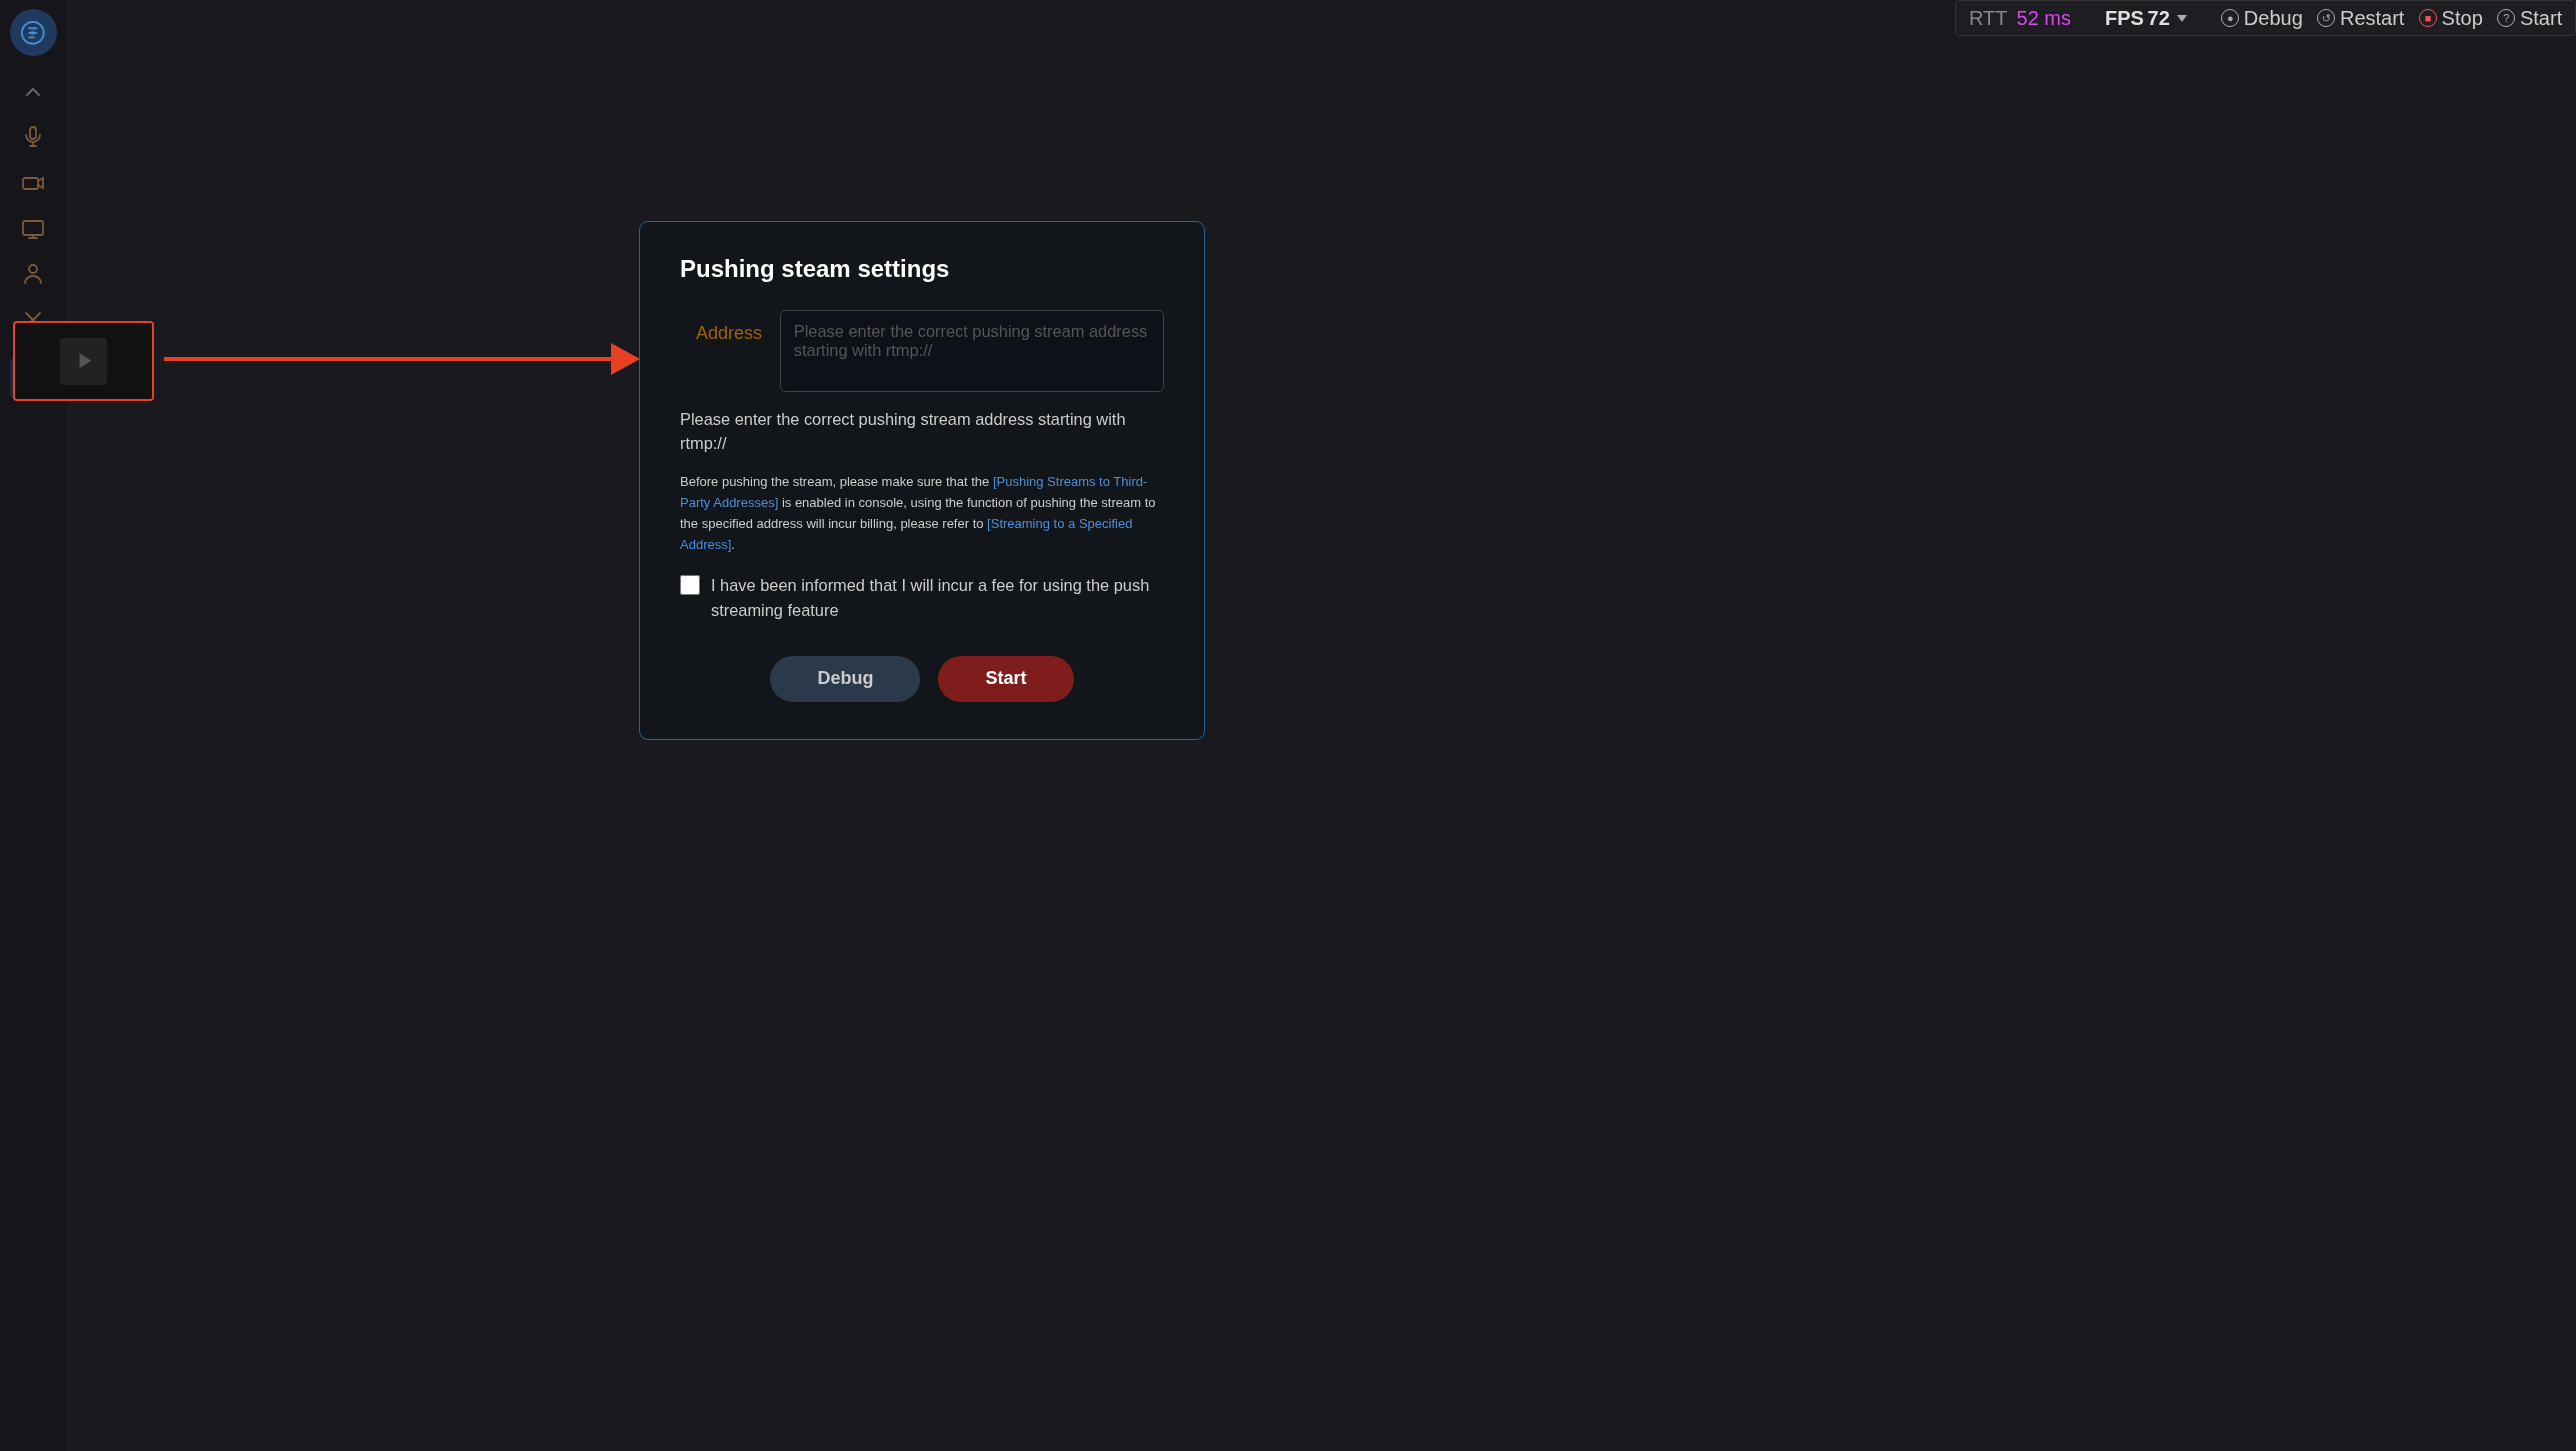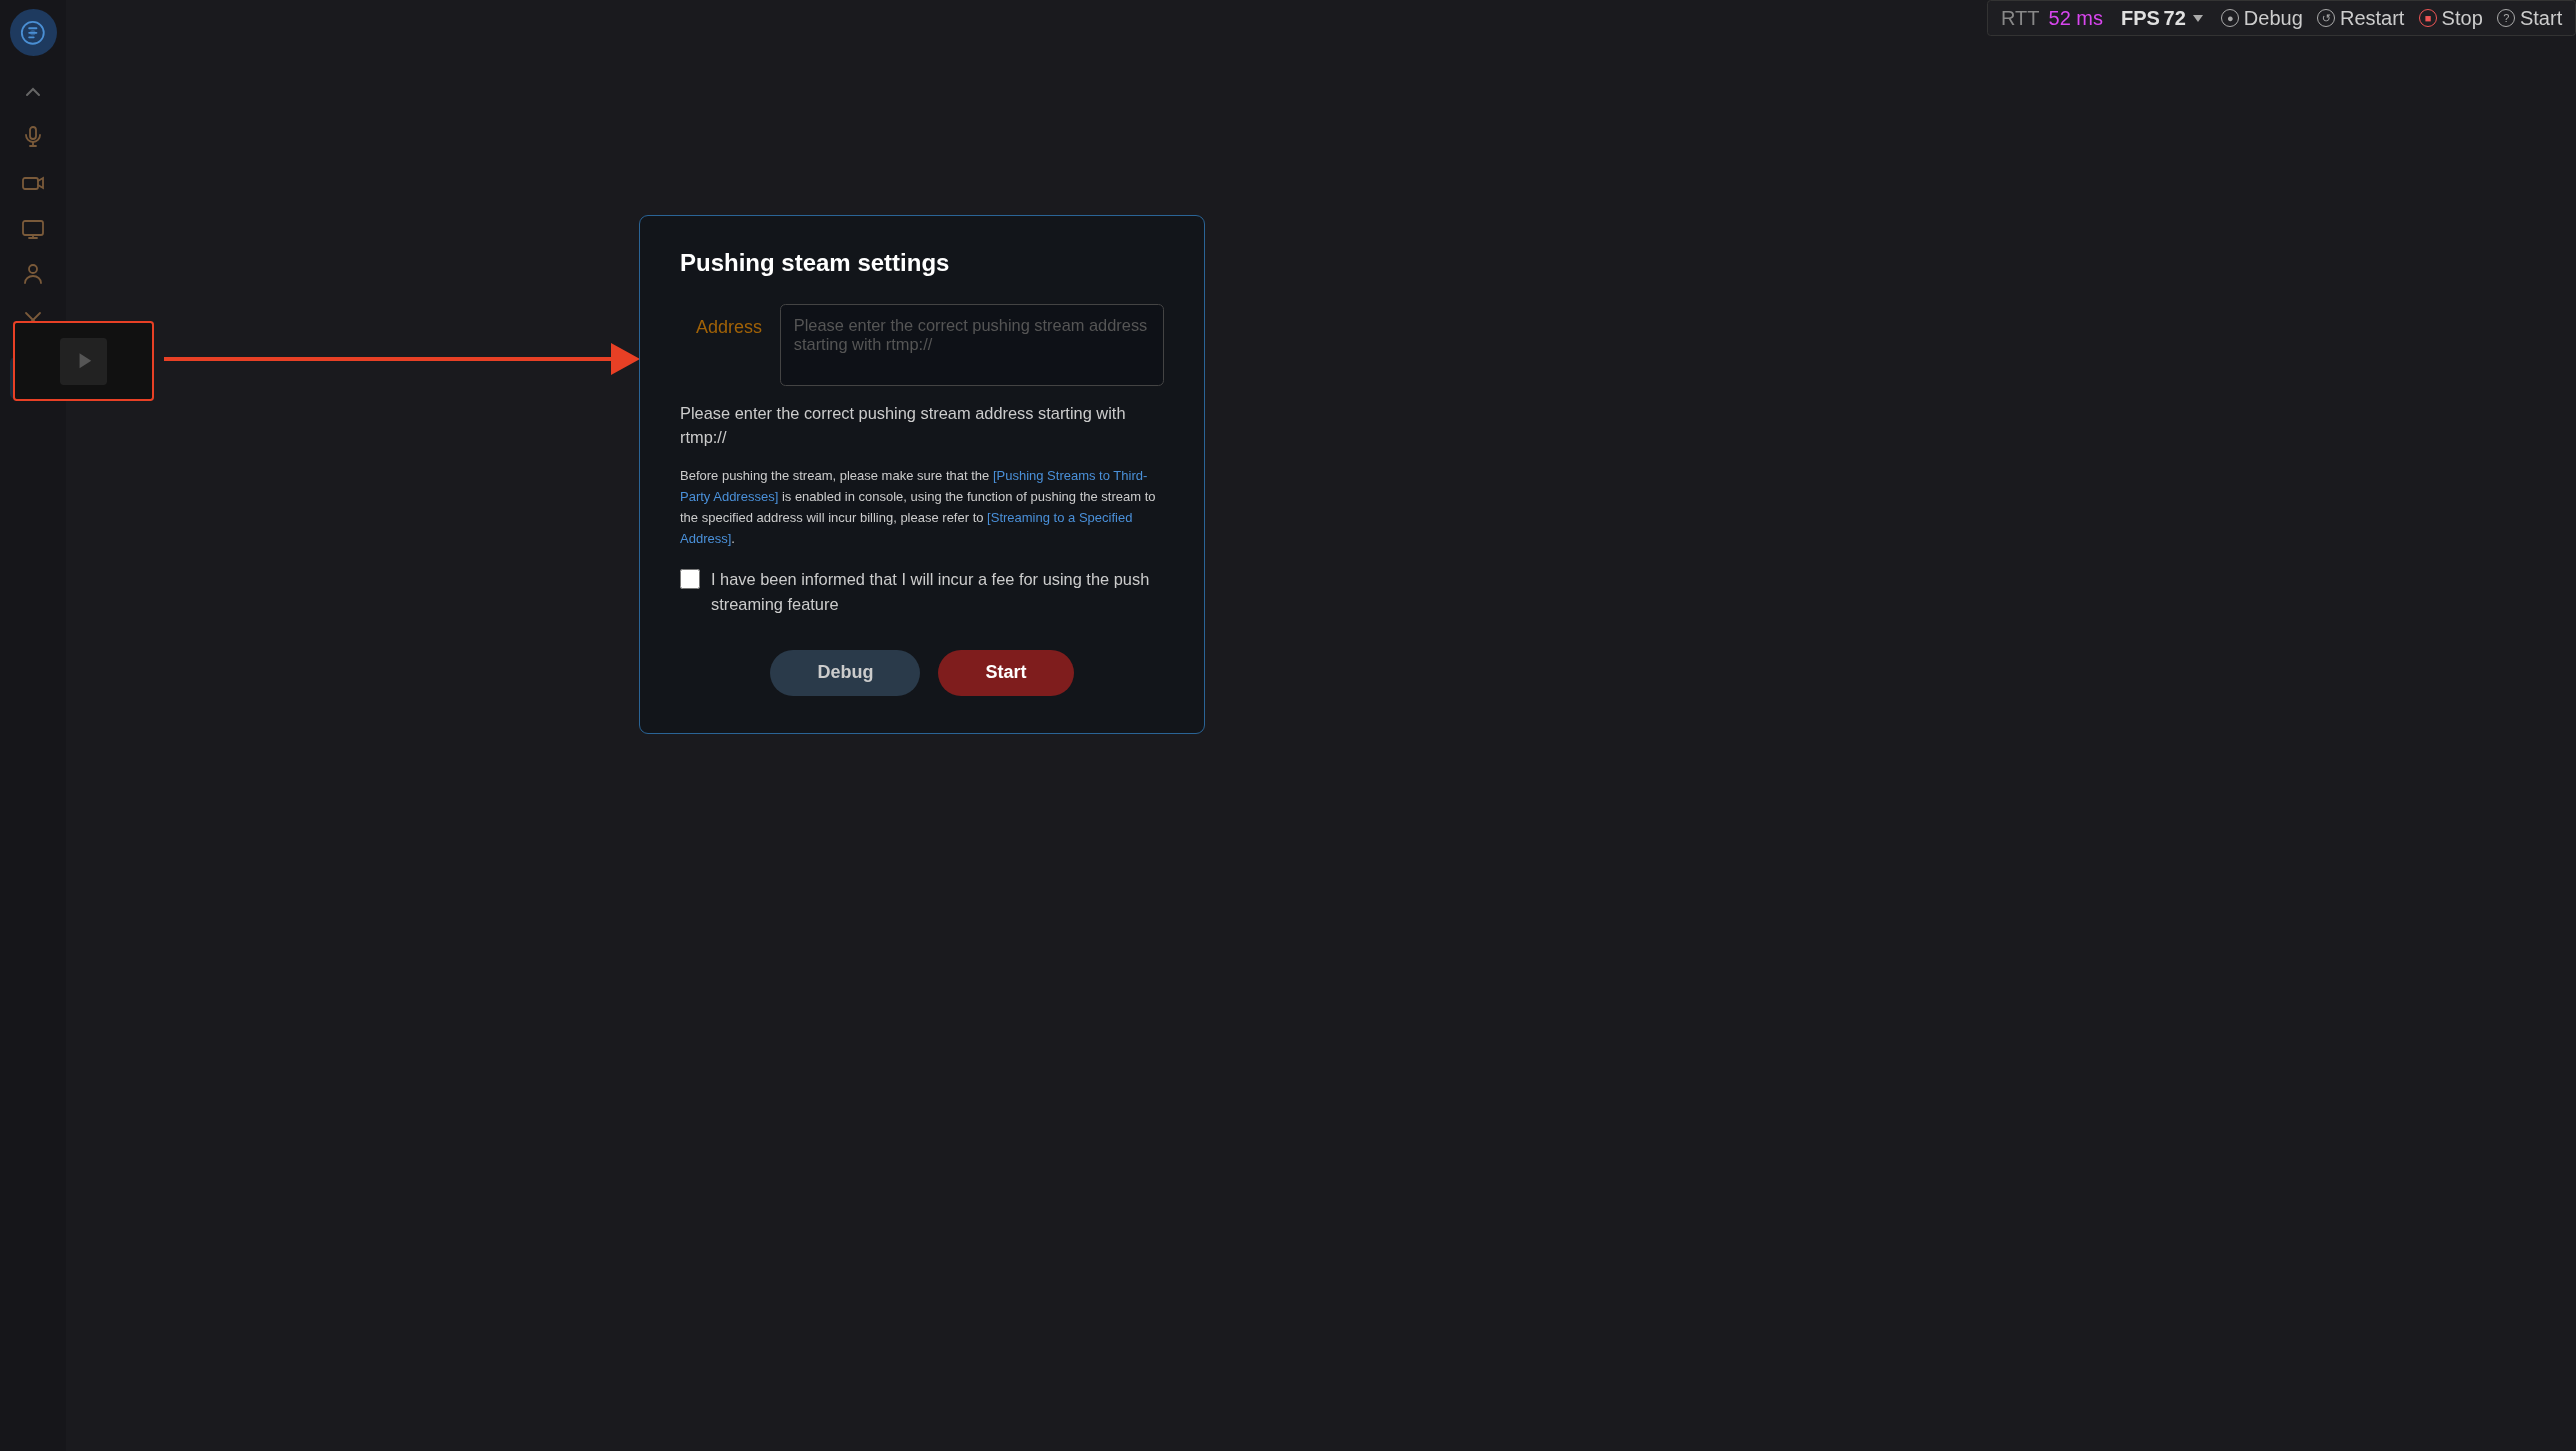--- a/index.html
+++ b/index.html
@@ -17,21 +17,21 @@
     .top-bar {
       position: absolute;
       top: 0;
       right: 0;
       background: #1e1e22;
       border: 0.9px solid #333;
       border-radius: 3.7px;
       display: flex;
       align-items: center;
       padding: 5.5px 12.8px;
-      gap: 18px;
+      gap: 34px;
       font-size: 20px;
     }
     .top-bar-stats {
       display: flex;
       align-items: center;
       gap: 9px;
       color: #aaa;
     }
     .top-bar-stats .label { color: #888; }
     .top-bar-stats .value { color: #d946ef; }
@@ -168,21 +168,21 @@
 
     
     .dialog {
       background: #12151a;
       border: 1.8px solid #2a6496;
       border-radius: 9px;
       width: 566px;
       padding: 33px 40px 37px;
       position: absolute;
       left: 639px;
-      top: 215px;
+      top: 221px;
     }
     .dialog-title {
       font-size: 24px;
       font-weight: 700;
       color: #fff;
       margin-bottom: 27px;
     }
 
     .form-row {
       display: flex;

